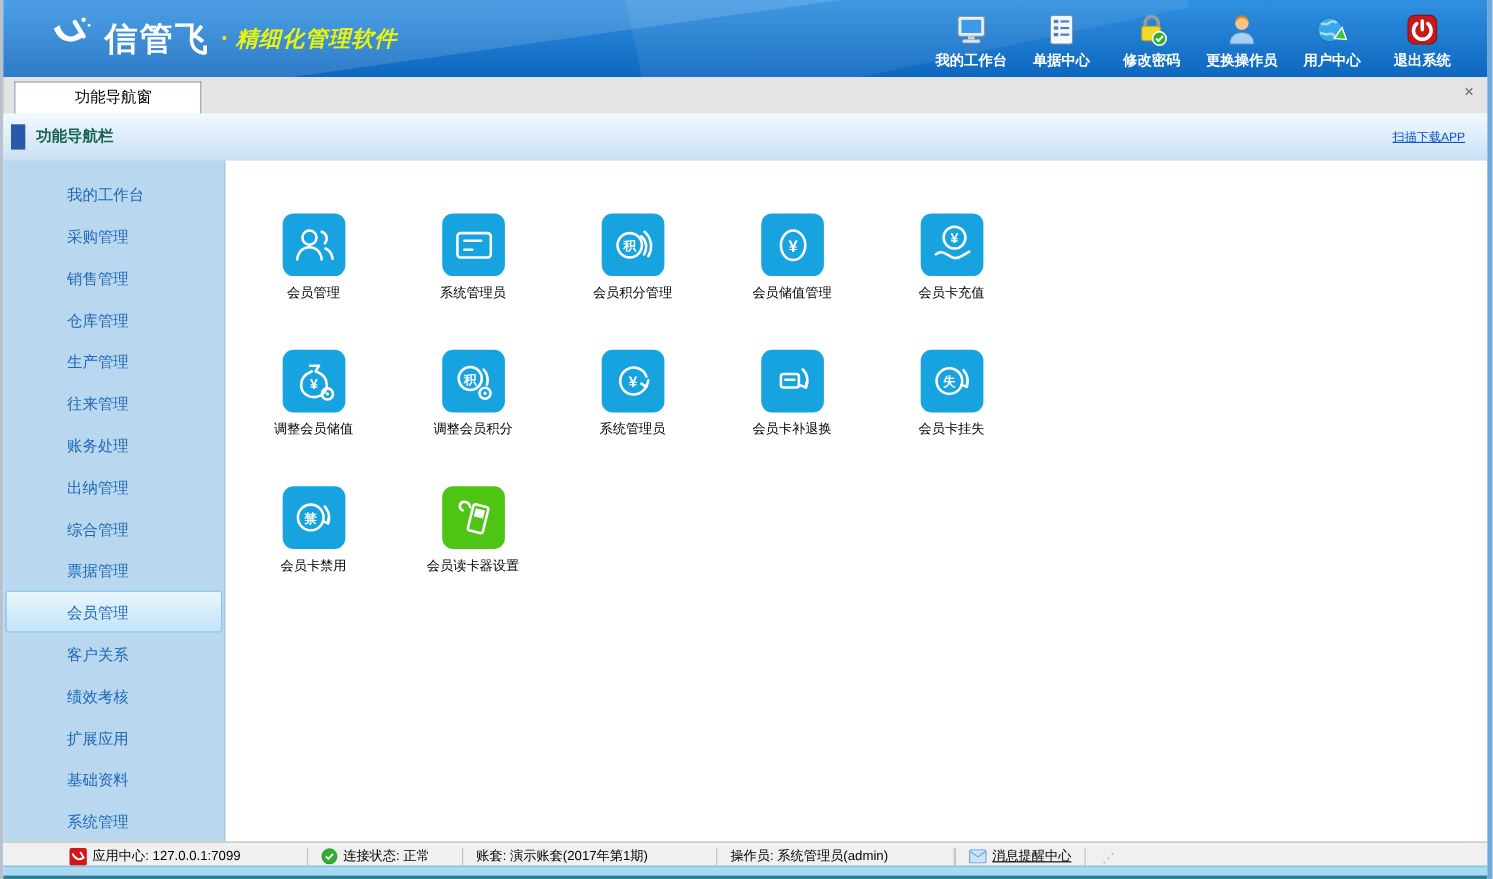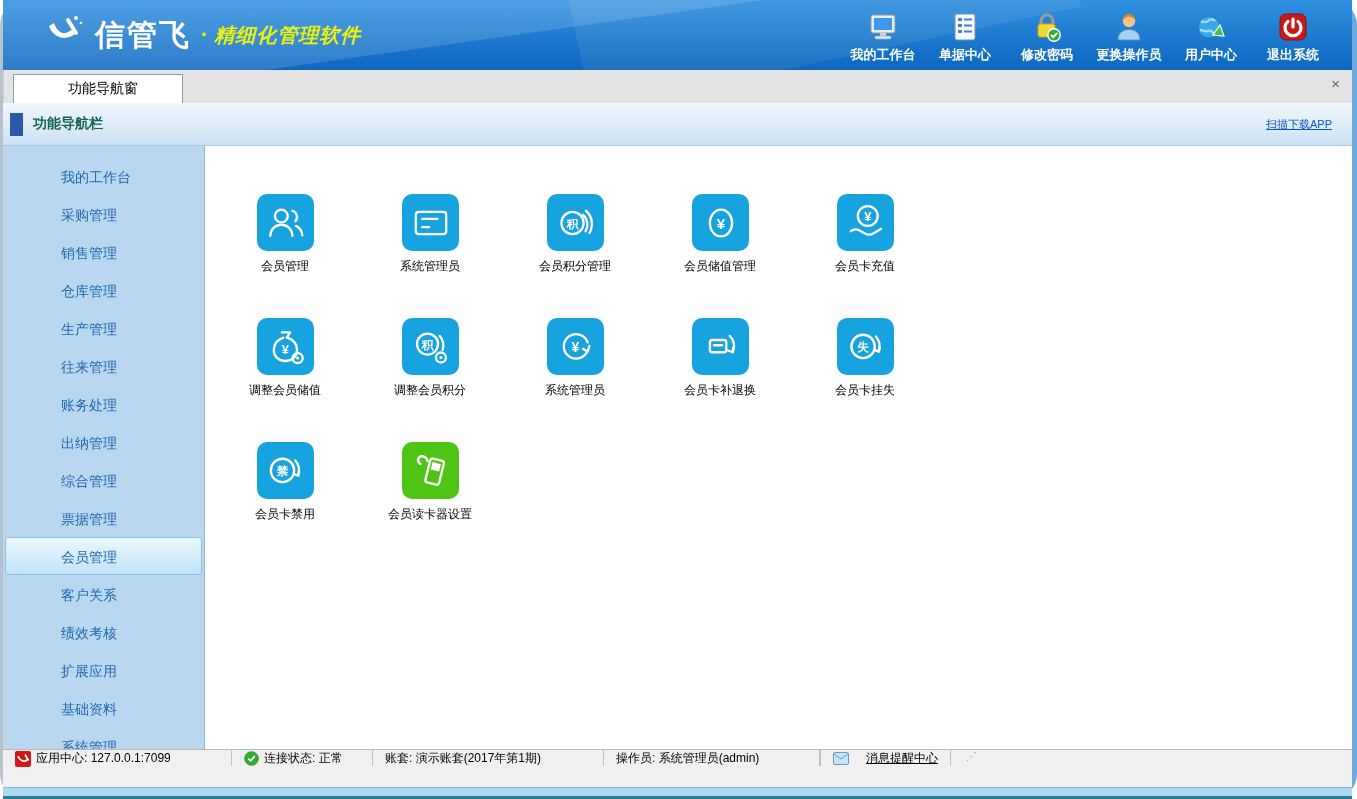--- a/index.html
+++ b/index.html
@@ -1,19 +1,19 @@
 <!DOCTYPE html>
 <html><head>
 <meta charset="utf-8">
 <style>
   * { margin:0; padding:0; box-sizing:border-box; }
   html,body { width:1357px; height:799px; overflow:hidden; }
   body { font-family:"Liberation Sans","DejaVu Sans",sans-serif; background:#fff; }
   .frame { width:1357px; height:799px; display:flex; flex-direction:column;
-           border-left:3px solid #b7c3cc; border-right:5px solid #6fa9dc;border-radius:25px; }
+           border-left:3px solid #b7c3cc; border-right:5px solid #6fa9dc; }
 
   
   .header { height:70px; position:relative; overflow:hidden; flex:0 0 auto;
             background:linear-gradient(#3090e0,#0d67bf);
             display:flex; align-items:center; }
   .header::before { content:""; position:absolute; left:-120px; top:-60px; width:900px; height:120px;
             background:rgba(255,255,255,.14); transform:rotate(-8deg); pointer-events:none; }
   .header::after { content:""; position:absolute; right:280px; top:-80px; width:500px; height:140px;
             background:rgba(255,255,255,.08); transform:rotate(-12deg); pointer-events:none; }
   .logo { display:flex; align-items:center; margin-left:40px; z-index:1; }
@@ -52,31 +52,31 @@
   .tile { width:145px; height:92px; position:relative; cursor:pointer; }
   .tile-icon { position:absolute; left:0; top:0; width:57px; height:57px; border-radius:10px;
                display:flex; align-items:center; justify-content:center; }
   .tile-icon svg { width:42px; height:42px; }
   .tile-label { position:absolute; top:64px; left:28px; transform:translateX(-50%);
                 white-space:nowrap; font-size:12px; color:#000; }
   .g { stroke:#fff; stroke-width:2; fill:none; stroke-linecap:round; stroke-linejoin:round; }
   .gt { fill:#fff; stroke:none; font-weight:bold; text-anchor:middle; font-family:"Liberation Sans","DejaVu Sans",sans-serif; }
 
   
-  .statusbar { height:38px; flex:0 0 auto; background:#f0f0f0; border-top:1px solid #b8b8b8;
-               display:flex; align-items:flex-start; font-size:12px; color:#000; }
+  .statusbar { height:22px; flex:0 0 auto; background:#f0f0f0; border-top:1px solid #b8b8b8;
+               display:flex; align-items:flex-end; font-size:12px; color:#000;padding-left:48px; }
   .seg { display:flex; align-items:center; padding:0 12px; white-space:nowrap; }
   .seg svg { margin-right:5px; flex:0 0 auto; }
   .divider { width:1px; height:16px; background:#c0c0c0; }
   .seg-app { width:228px; }
   .seg-conn { width:140px; }
   .seg-account { width:230px; }
   .seg-operator { width:215px; }
   .seg-license { flex:1 1 auto; }
-  .seg-msg { cursor:pointer;gap:12px; }
+  .seg-msg { cursor:pointer; }
   .seg-msg .msg-text { text-decoration:underline; }
   .grip { width:34px; text-align:right; padding-right:8px; color:#9aa; font-size:11px; }
 
   .bottomband { height:12px; flex:0 0 auto; background:#a9daf1; border-top:1px solid #7fb8d8;
                 border-bottom:3px solid #2a7d95; }
 </style>
 </head>
 <body>
 
 <div class="frame">

